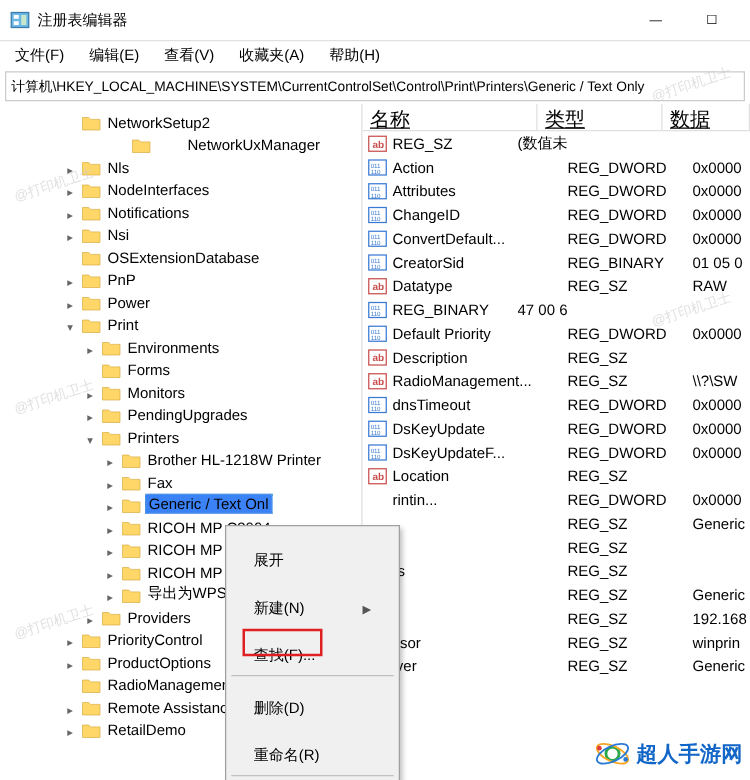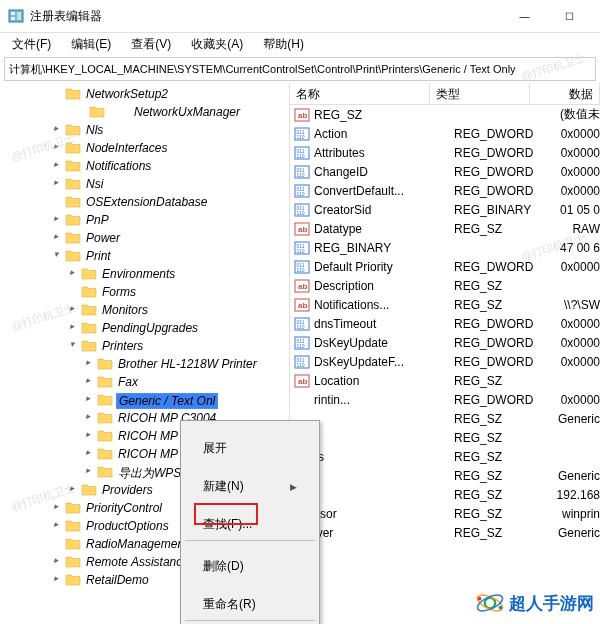--- a/index.html
+++ b/index.html
@@ -8,31 +8,31 @@
 .titlebar-icon { width: 16px; height: 16px; margin-right: 6px; }
 .titlebar-title { flex: 1; font-size: 12px; }
 .titlebar-btns { display: flex; }
 .titlebar-btn { width: 45px; height: 30px; display: flex; align-items: center; justify-content: center; font-size: 10px; color: #000; }
 .menubar { height: 22px; display: flex; align-items: center; padding: 0 4px; gap: 4px; }
 .menubar span { padding: 2px 8px; cursor: default; }
 .addressbar { height: 24px; border: 1px solid #ccc; margin: 2px 4px; padding: 0 4px; display: flex; align-items: center; font-size: 11px; white-space: nowrap; overflow: hidden; }
 .content { display: flex; height: calc(624px - 30px - 22px - 28px); }
 .tree-panel { width: 290px; overflow: hidden; border-right: 1px solid #e0e0e0; padding-top: 4px; }
 .list-panel { flex: 1; overflow: hidden; }
-.tree-item { display: flex; align-items: flex-start; height: 18px; white-space: nowrap; font-style: italic; }
+.tree-item { display: flex; align-items: flex-end; height: 18px; white-space: nowrap; }
 .tree-caret { width: 12px; text-align: center; font-size: 9px; color: #666; display: inline-block; }
 .tree-folder { width: 16px; height: 13px; margin: 0 3px; display: inline-block; }
 .tree-label { padding: 0 2px; }
 .tree-label.selected { background: #3b82f6; border: 1px dotted #5a9edb; }
 .folder-svg { fill: #ffd768; stroke: #d4a534; stroke-width: 0.5; }
 .list-header { display: flex; height: 22px; border-bottom: 1px solid #e0e0e0; }
-.list-header-col { padding: 3px 6px; border-right: 1px solid #e0e0e0; font-size: 12px; }
+.list-header-col { padding: 3px 6px; border-right: 1px solid #e0e0e0; font-size: 16px; text-decoration: underline; }
 .col-name { width: 140px; }
 .col-type { width: 100px; }
-.col-data { flex: 1; text-align: right; }
+.col-data { flex: 1; }
 .list-row { display: flex; align-items: center; height: 19px; padding-left: 4px; }
 .val-icon { width: 16px; height: 16px; margin-right: 4px; flex-shrink: 0; }
 .list-row .col-name { white-space: nowrap; overflow: hidden; text-overflow: ellipsis; }
 .list-row .col-type { white-space: nowrap; }
 .list-row .col-data { white-space: nowrap; overflow: hidden; }
 .context-menu { position: absolute; left: 180px; top: 420px; width: 140px; background: #f0f0f0; border: 1px solid #a0a0a0; box-shadow: 2px 2px 4px rgba(0,0,0,0.25); padding: 2px; }
 .context-item { padding: 4px 20px; font-size: 12px; display: flex; justify-content: space-between; align-items: center; margin-top: 13px; }
 .context-sep { height: 1px; background: #c0c0c0; margin: 3px 2px; }
 .context-arrow { font-size: 9px; color: #555; }
 .delete-highlight { position: absolute; left: 194px; top: 503px; width: 64px; height: 22px; border: 2px solid #e02020; pointer-events: none; }
@@ -71,21 +71,21 @@
 
 <div class="content">
   <div class="tree-panel" id="tree">
       <div class="tree-item" style="padding-left: 50px;">
         <span class="tree-caret"></span>
         <svg class="tree-folder" viewBox="0 0 16 13">
           <path class="folder-svg" d="M1 2 h5 l1.5 1.5 H15 V12 H1 Z"></path>
         </svg>
         <span class="tree-label">NetworkSetup2</span>
       </div>
-      <div class="tree-item" style="padding-left: 50px; gap: 24px;">
+      <div class="tree-item" style="padding-left: 66px; gap: 24px;">
         <span class="tree-caret"></span>
         <svg class="tree-folder" viewBox="0 0 16 13">
           <path class="folder-svg" d="M1 2 h5 l1.5 1.5 H15 V12 H1 Z"></path>
         </svg>
         <span class="tree-label">NetworkUxManager</span>
       </div>
       <div class="tree-item" style="padding-left: 50px;">
         <span class="tree-caret">▸</span>
         <svg class="tree-folder" viewBox="0 0 16 13">
           <path class="folder-svg" d="M1 2 h5 l1.5 1.5 H15 V12 H1 Z"></path>
@@ -368,21 +368,21 @@
           </svg>
           <span class="col-name">Description</span>
           <span class="col-type">REG_SZ</span>
           <span class="col-data"></span>
         </div>
         <div class="list-row">
           <svg class="val-icon" viewBox="0 0 16 16">
             <rect x="1" y="2" width="14" height="12" fill="#fff" stroke="#c94f4f"></rect>
             <text x="4" y="11" font-size="8" fill="#c94f4f" font-weight="bold">ab</text>
           </svg>
-          <span class="col-name">Notifications...</span>
+          <span class="col-name">RadioManagement...</span>
           <span class="col-type">REG_SZ</span>
           <span class="col-data">\\?\SW</span>
         </div>
         <div class="list-row">
           <svg class="val-icon" viewBox="0 0 16 16">
             <rect x="1" y="2" width="14" height="12" fill="#fff" stroke="#3a7ad4"></rect>
             <text x="2.5" y="8" font-size="5" fill="#3a7ad4">011</text>
             <text x="2.5" y="13" font-size="5" fill="#3a7ad4">110</text>
           </svg>
           <span class="col-name">dnsTimeout</span>

